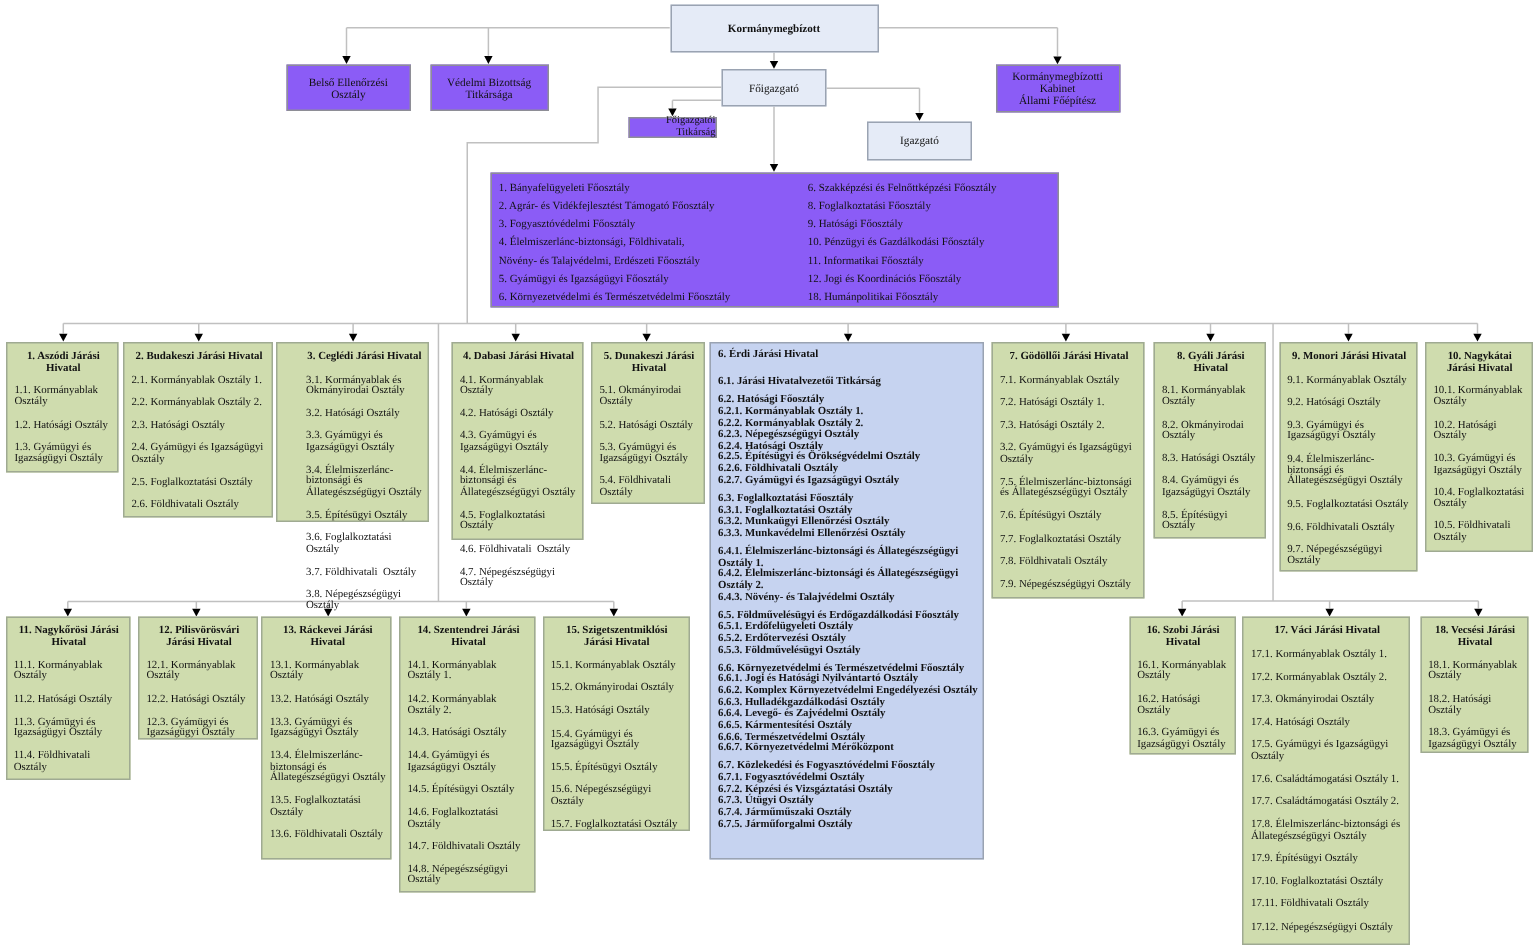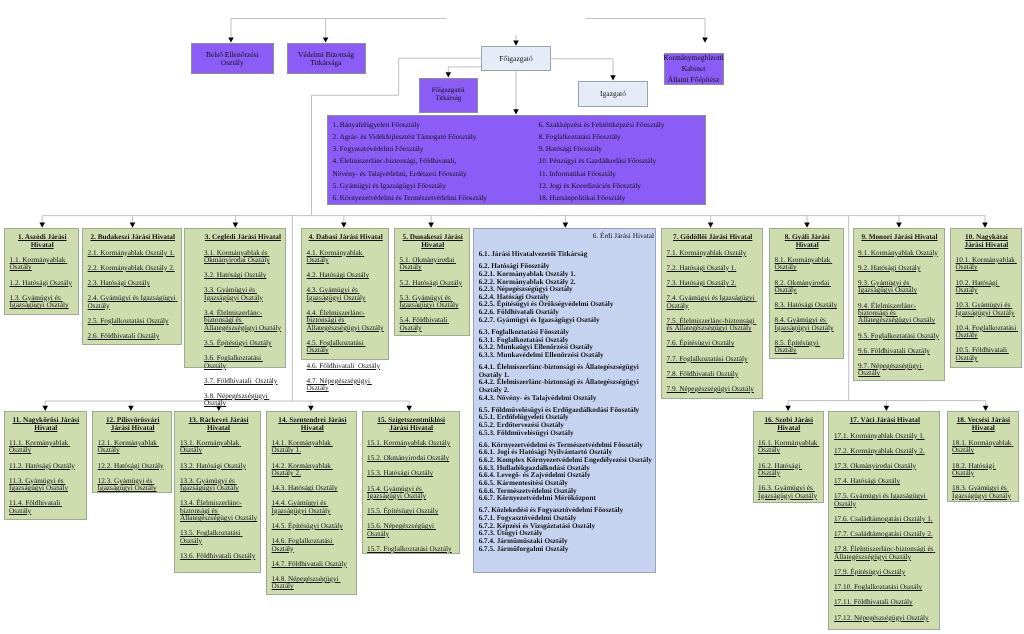--- a/index.html
+++ b/index.html
@@ -10,25 +10,25 @@
 #canvas{position:relative;width:1024px;height:634px;}
 svg#wires{position:absolute;left:0;top:0;width:1024px;height:634px;}
 .box{position:absolute;box-sizing:border-box;border:1px solid #8f91a3;}
 .box div{will-change:opacity;}
 .blue{background:#e5ebf7;border-color:#9aa3b2;}
 .purple{background:#8b5cf6;border-color:#8e8e96;}
 .green{background:#cfdcae;border-color:#9faa92;}
 .erdblue{background:#c6d3f0;border-color:#9aa3b2;}
 .ctrbox{display:flex;flex-direction:column;align-items:center;
   justify-content:center;text-align:center;line-height:7.9px;}
-.ofc{padding:5.4px 3.2px 0 4.6px;line-height:7.4px;text-decoration:underline;}
+.ofc{padding:5.4px 3.2px 0 4.6px;line-height:7.4px;}
 .ofc .ttl{font-weight:bold;text-align:center;margin-bottom:7.8px;}
 .ofc .it{margin-bottom:7.8px;white-space:pre-wrap;}
 .erd{padding:3.5px 1px 0 5.2px;line-height:7.62px;}
-.erd .ttl{font-weight:normal;text-align:right;margin-bottom:11px;}
+.erd .ttl{font-weight:bold;text-align:left;margin-bottom:11px;}
 .erd .grp{margin-bottom:4.6px;font-weight:bold;}
 .fo{padding:0;line-height:12.15px;}
 .fo .col{position:absolute;top:3.5px;}
 .fo .row{margin:0;}
 </style>
 </head>
 <body>
 
 <div id="canvas">
 <svg id="wires" viewBox="0 0 1024 634" width="1024" height="634">
@@ -86,37 +86,40 @@
 <path d="M409.2 401 L409.2 405.6" fill="none" stroke="#c0c0c0" stroke-width="1"></path>
 <path d="M406.4 405.8 L412 405.8 L409.2 411 Z" fill="#000"></path>
 <path d="M788.1 400.6 L985.6 400.6" fill="none" stroke="#c0c0c0" stroke-width="1"></path>
 <path d="M788.1 400.6 L788.1 405.6" fill="none" stroke="#c0c0c0" stroke-width="1"></path>
 <path d="M785.3 405.8 L790.9 405.8 L788.1 411 Z" fill="#000"></path>
 <path d="M886.4 400.6 L886.4 405.6" fill="none" stroke="#c0c0c0" stroke-width="1"></path>
 <path d="M883.6 405.8 L889.2 405.8 L886.4 411 Z" fill="#000"></path>
 <path d="M985.6 400.6 L985.6 405.6" fill="none" stroke="#c0c0c0" stroke-width="1"></path>
 <path d="M982.8 405.8 L988.4 405.8 L985.6 411 Z" fill="#000"></path>
 </svg>
+<div class="box blue ctrbox" style="left:446.5px;top:3px;width:139px;height:32px;">
+      <div class="ttl" style="font-size:7.4px;font-weight:bold">Kormánymegbízott</div>
+    </div>
 <div class="box purple ctrbox" style="left:190.5px;top:43px;width:83.5px;height:31px;">
       <div style="font-size:7.5px">Belső Ellenőrzési</div>
       <div style="font-size:7.5px">Osztály</div>
     </div>
 <div class="box purple ctrbox" style="left:286.5px;top:43px;width:79px;height:31px;">
       <div style="font-size:7.5px">Védelmi Bizottság</div>
       <div style="font-size:7.5px">Titkársága</div>
     </div>
-<div class="box purple ctrbox" style="left:663.5px;top:53px;width:60px;height:32px;justify-content:space-between;">
+<div class="box purple ctrbox" style="left:663.5px;top:43px;width:83px;height:32px;">
       <div style="font-size:7.5px">Kormánymegbízotti</div>
       <div style="font-size:7.5px">Kabinet</div>
       <div style="font-size:7.5px">Állami Főépítész</div>
     </div>
 <div class="box blue ctrbox" style="left:481px;top:46px;width:70px;height:25px;">
       <div style="font-size:7.5px">Főigazgató</div>
     </div>
-<div class="box purple ctrbox" style="left:418.5px;top:77.5px;width:59.5px;height:35px;">
+<div class="box purple ctrbox" style="left:418.5px;top:77.5px;width:59.5px;height:14px;align-items:flex-end;">
       <div style="font-size:7px">Főigazgatói</div>
       <div style="font-size:7px">Titkárság</div>
     </div>
 <div class="box blue ctrbox" style="left:578px;top:80.5px;width:70px;height:26px;">
       <div style="font-size:7.5px">Igazgató</div>
     </div>
 <div class="box purple fo" style="left:326.5px;top:114.5px;width:379.5px;height:90px;">
       <div class="col" style="left:5px;width:200px">
         <div class="row" style="font-size:7.3px">1. Bányafelügyeleti Főosztály</div>
         <div class="row" style="font-size:7.3px">2. Agrár- és Vidékfejlesztést Támogató Főosztály</div>
@@ -149,21 +152,21 @@
       <div class="ttl" style="font-size:7.25px">
         <div>2. Budakeszi Járási Hivatal</div>
       </div>
       <div class="it" style="font-size:7.25px">2.1. Kormányablak Osztály 1.</div>
       <div class="it" style="font-size:7.25px">2.2. Kormányablak Osztály 2.</div>
       <div class="it" style="font-size:7.25px">2.3. Hatósági Osztály</div>
       <div class="it" style="font-size:7.25px">2.4. Gyámügyi és Igazságügyi Osztály</div>
       <div class="it" style="font-size:7.25px">2.5. Foglalkoztatási Osztály</div>
       <div class="it" style="font-size:7.25px">2.6. Földhivatali Osztály</div>
     </div>
-<div class="box green ofc" style="left:184px;top:228px;width:102px;height:140px;padding-left:19px;">
+<div class="box green ofc" style="left:184px;top:228px;width:102px;height:120px;padding-left:19px;">
       <div class="ttl" style="font-size:7.25px">
         <div>3. Ceglédi Járási Hivatal</div>
       </div>
       <div class="it" style="font-size:7.25px">3.1. Kormányablak és Okmányirodai Osztály</div>
       <div class="it" style="font-size:7.25px">3.2. Hatósági Osztály</div>
       <div class="it" style="font-size:7.25px">3.3. Gyámügyi és Igazságügyi Osztály</div>
       <div class="it" style="font-size:7.25px">3.4. Élelmiszerlánc-biztonsági és Állategészségügyi Osztály</div>
       <div class="it" style="font-size:7.25px">3.5. Építésügyi Osztály</div>
       <div class="it" style="font-size:7.25px">3.6. Foglalkoztatási Osztály</div>
       <div class="it" style="font-size:7.25px">3.7. Földhivatali  Osztály</div>
@@ -191,21 +194,21 @@
       <div class="it" style="font-size:7.25px">5.3. Gyámügyi és Igazságügyi Osztály</div>
       <div class="it" style="font-size:7.25px">5.4. Földhivatali Osztály</div>
     </div>
 <div class="box green ofc" style="left:661px;top:228px;width:102px;height:171px;">
       <div class="ttl" style="font-size:7.25px">
         <div>7. Gödöllői Járási Hivatal</div>
       </div>
       <div class="it" style="font-size:7.25px">7.1. Kormányablak Osztály</div>
       <div class="it" style="font-size:7.25px">7.2. Hatósági Osztály 1.</div>
       <div class="it" style="font-size:7.25px">7.3. Hatósági Osztály 2.</div>
-      <div class="it" style="font-size:7.25px">7.4. Gyámügyi és Igazságügyi Osztály</div>
+      <div class="it" style="font-size:7.25px">3.2. Gyámügyi és Igazságügyi Osztály</div>
       <div class="it" style="font-size:7.25px">7.5. Élelmiszerlánc-biztonsági és Állategészségügyi Osztály</div>
       <div class="it" style="font-size:7.25px">7.6. Építésügyi Osztály</div>
       <div class="it" style="font-size:7.25px">7.7. Foglalkoztatási Osztály</div>
       <div class="it" style="font-size:7.25px">7.8. Földhivatali Osztály</div>
       <div class="it" style="font-size:7.25px">7.9. Népegészségügyi Osztály</div>
     </div>
 <div class="box green ofc" style="left:769px;top:228px;width:75px;height:131px;">
       <div class="ttl" style="font-size:7.25px">
         <div>8. Gyáli Járási</div>
         <div>Hivatal</div>

